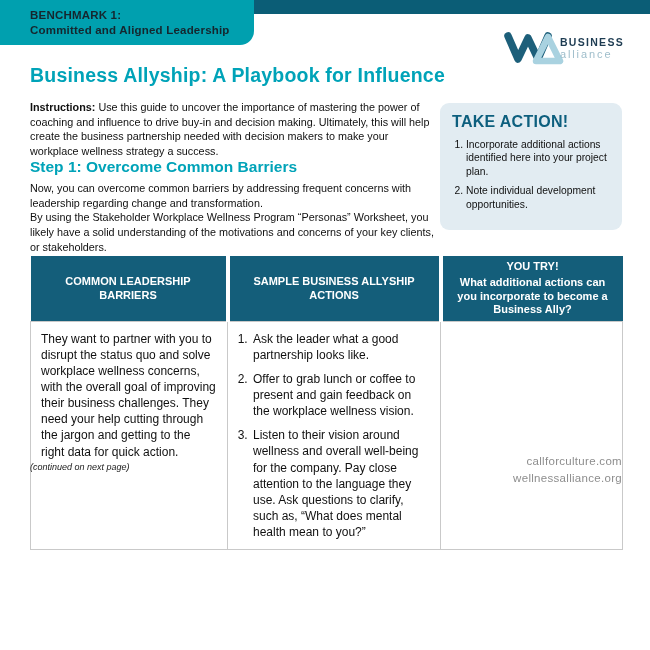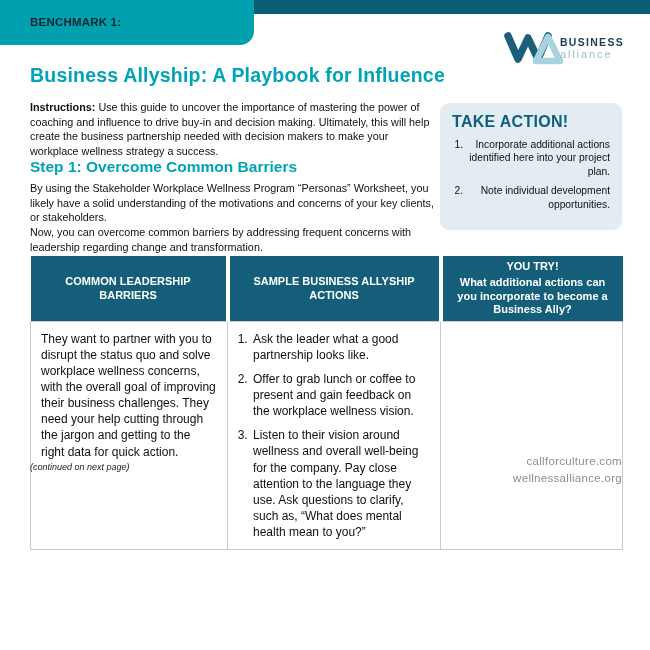--- a/index.html
+++ b/index.html
@@ -58,21 +58,21 @@
     font-size: 10.8px; line-height: 1.36; color: #101010;
   }
 
   
   .take-action {
     position: absolute; top: 103px; left: 440px; width: 182px;
     background: #e2ecf2; border-radius: 9px;
     padding: 10px 12px 11px 12px;
   }
   .ta-title { font-size: 16px; font-weight: bold; color: #0d5f7e; letter-spacing: 0.3px; }
-  .take-action ol { margin: 7px 0 8px 0; padding-left: 14px; text-align: right; }
+  .take-action ol { margin: 7px 0 8px 0; padding-left: 14px; }
   .take-action li { font-size: 10.3px; line-height: 1.3; margin-bottom: 6px; color: #101010; }
   .take-action li:last-child { margin-bottom: 0; }
 
   
   .step-heading {
     position: absolute; top: 158px; left: 30px;
     font-size: 15.5px; font-weight: bold; color: #00a3b8;
   }
   .step-body {
     position: absolute; top: 181px; left: 30px; width: 414px;
@@ -119,20 +119,21 @@
 </style>
 </head>
 <body>
 
 <div class="page">
 
   <div class="top-strip"></div>
 
   <div class="banner">
     <div>BENCHMARK 1:</div>
+    <div>Committed and Aligned Leadership</div>
   </div>
 
   <div class="logo">
     <svg width="62" height="40" viewBox="0 0 62 40">
       <path d="M6 8 L16 31 L26 10 L36 31 L46 8" fill="none" stroke="#1d5f7a" stroke-width="7.5" stroke-linecap="round" stroke-linejoin="round"></path>
       <path d="M34 33 L46 9 L58 33 Z" fill="none" stroke="#a9d2e0" stroke-width="6.5" stroke-linecap="round" stroke-linejoin="round"></path>
     </svg>
     <div class="logo-text">
       <span class="logo-primary">BUSINESS</span>
       <span class="logo-secondary">alliance</span>
@@ -147,22 +148,22 @@
     <div class="ta-title">TAKE ACTION!</div>
     <ol>
       <li>Incorporate additional actions identified here into your project plan.</li>
       <li>Note individual development opportunities.</li>
     </ol>
   </div>
 
   <h2 class="step-heading">Step 1: Overcome Common Barriers</h2>
 
   <div class="step-body">
+    <p>Now, you can overcome common barriers by addressing frequent concerns with leadership regarding change and transformation.</p>
     <p>By using the Stakeholder Workplace Wellness Program “Personas” Worksheet, you likely have a solid understanding of the motivations and concerns of your key clients, or stakeholders.</p>
-    <p>Now, you can overcome common barriers by addressing frequent concerns with leadership regarding change and transformation.</p>
   </div>
 
   <table class="barriers-table">
     <thead>
       <tr>
         <th class="col-1">COMMON LEADERSHIP BARRIERS</th>
         <th class="col-2">SAMPLE BUSINESS ALLYSHIP ACTIONS</th>
         <th class="col-3">
           <div>YOU TRY!</div>
           <div class="th-sub">What additional actions can you incorporate to become a Business Ally?</div>

